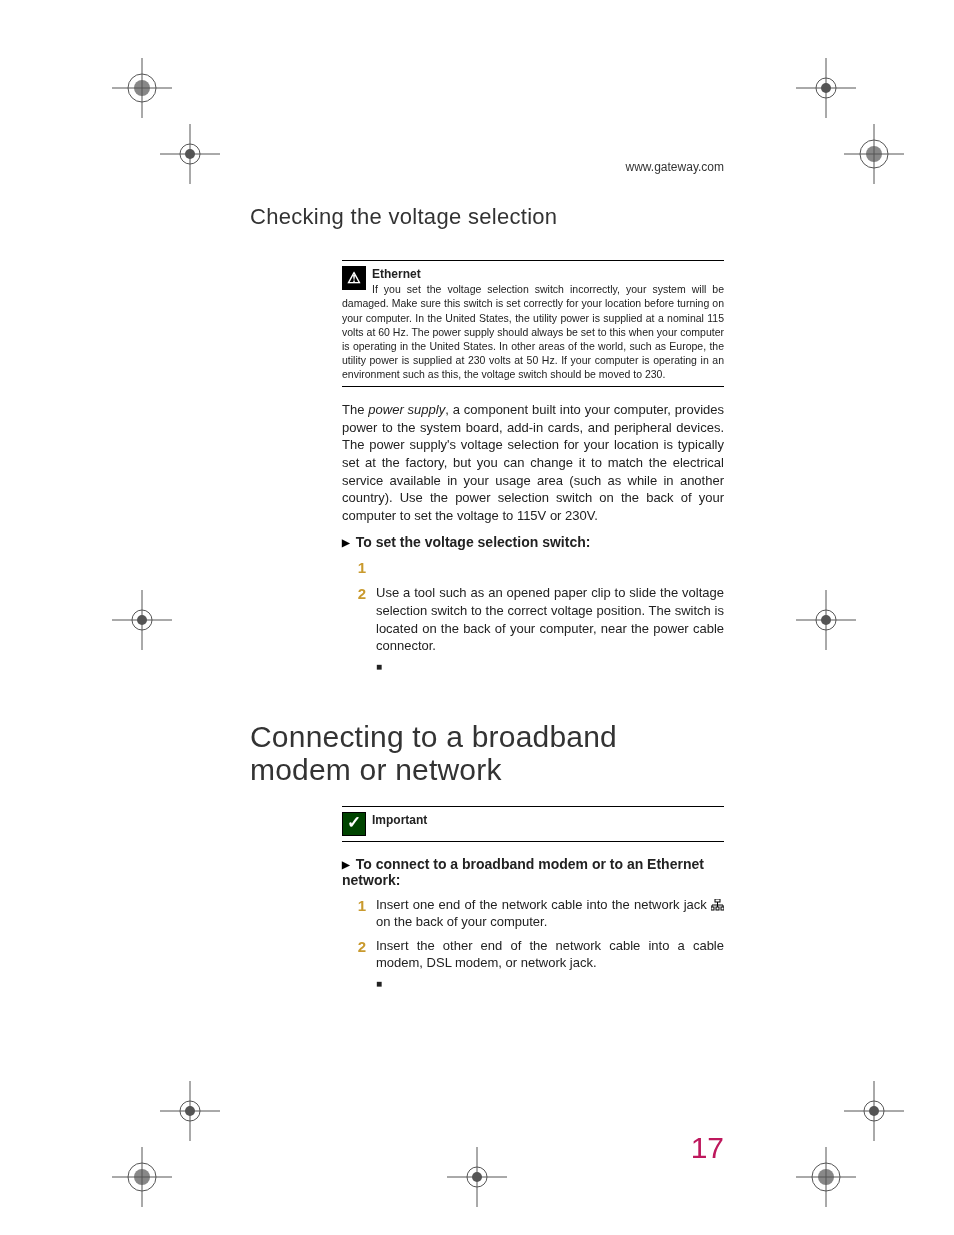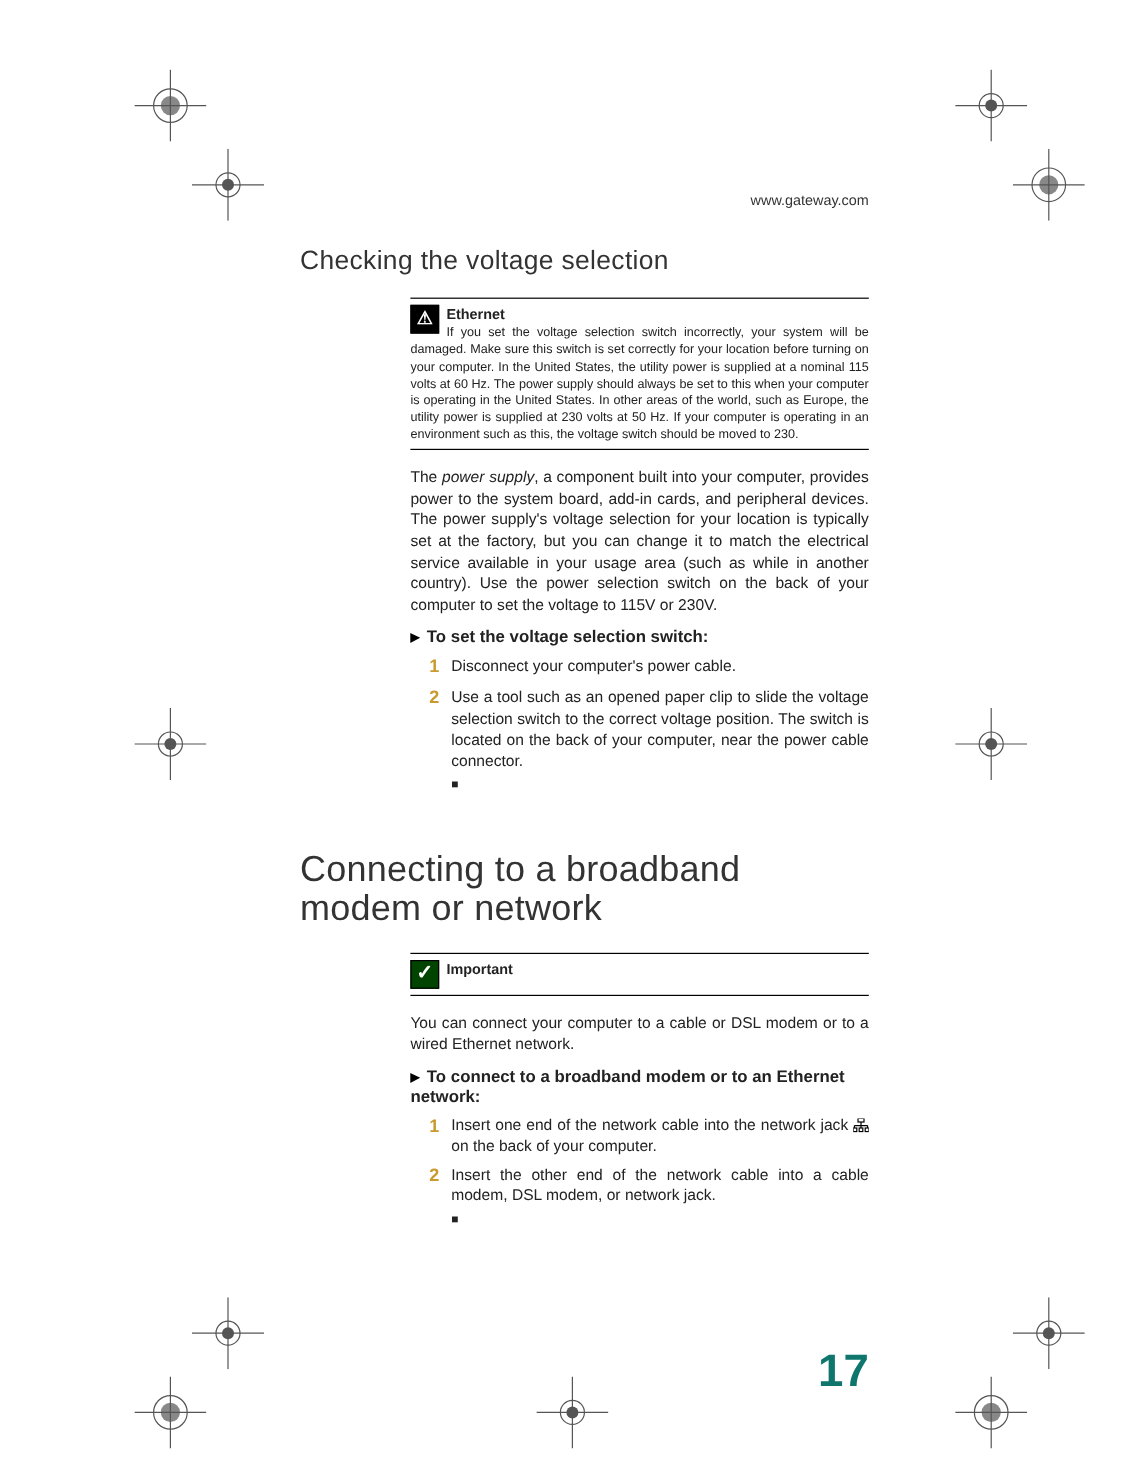--- a/index.html
+++ b/index.html
@@ -18,21 +18,21 @@
   .url {
     text-align: right;
     font-size: 12px;
     color: #333;
     margin-bottom: 30px;
   }
   .section-heading {
     font-size: 22px;
     font-weight: 300;
     color: #333;
-    margin-bottom: 18px;
+    margin-bottom: 30px;
     letter-spacing: 0.3px;
   }
   .main-heading {
     font-size: 30px;
     font-weight: 300;
     color: #333;
     line-height: 1.1;
     margin: 48px 0 20px 0;
     letter-spacing: 0.2px;
   }
@@ -105,23 +105,23 @@
     padding-right: 10px;
   }
   .end-square {
     margin-left: 34px;
     font-size: 10px;
   }
   .page-num {
     position: absolute;
     right: 230px;
     bottom: 70px;
-    font-size: 38px;
-    font-weight: bold;
-    color: #0f766e;
+    font-size: 30px;
+    font-weight: normal;
+    color: #be185d;
   }
   .net-icon {
     display: inline-block;
     width: 13px;
     height: 12px;
     vertical-align: -2px;
   }
   
   .regmark { position: absolute; width: 60px; height: 60px; }
   .regmark svg { width: 100%; height: 100%; }
@@ -155,40 +155,38 @@
 
     <div class="body-text">
       <span>The </span><span class="italic">power supply</span><span>, a component built into your computer, provides power to the system board, add-in cards, and peripheral devices. The power supply's voltage selection for your location is typically set at the factory, but you can change it to match the electrical service available in your usage area (such as while in another country). Use the power selection switch on the back of your computer to set the voltage to 115V or 230V.</span>
     </div>
 
     <div class="procedure-title">To set the voltage selection switch:</div>
 
     <ol class="step-list">
       <li>
         <span class="step-num">1</span>
-        <span>Disconnect your computer's power cable.</span>
       </li>
       <li>
         <span class="step-num">2</span>
         <span>Use a tool such as an opened paper clip to slide the voltage selection switch to the correct voltage position. The switch is located on the back of your computer, near the power cable connector.</span>
       </li>
     </ol>
     <div class="end-square">■</div>
   </div>
 
   <div class="main-heading">Connecting to a broadband modem or network</div>
 
   <div class="content-block">
     <div class="callout">
       <div class="callout-icon important">✓</div>
       <span class="callout-title">Important</span><br>
       <div style="clear:both"></div>
     </div>
 
-    <div class="body-text">You can connect your computer to a cable or DSL modem or to a wired Ethernet network.</div>
 
     <div class="procedure-title">To connect to a broadband modem or to an Ethernet network:</div>
 
     <ol class="step-list">
       <li>
         <span class="step-num">1</span>
         <span>
           <span>Insert one end of the network cable into the network jack </span>
           <span class="net-icon">
             <svg viewBox="0 0 13 12">

